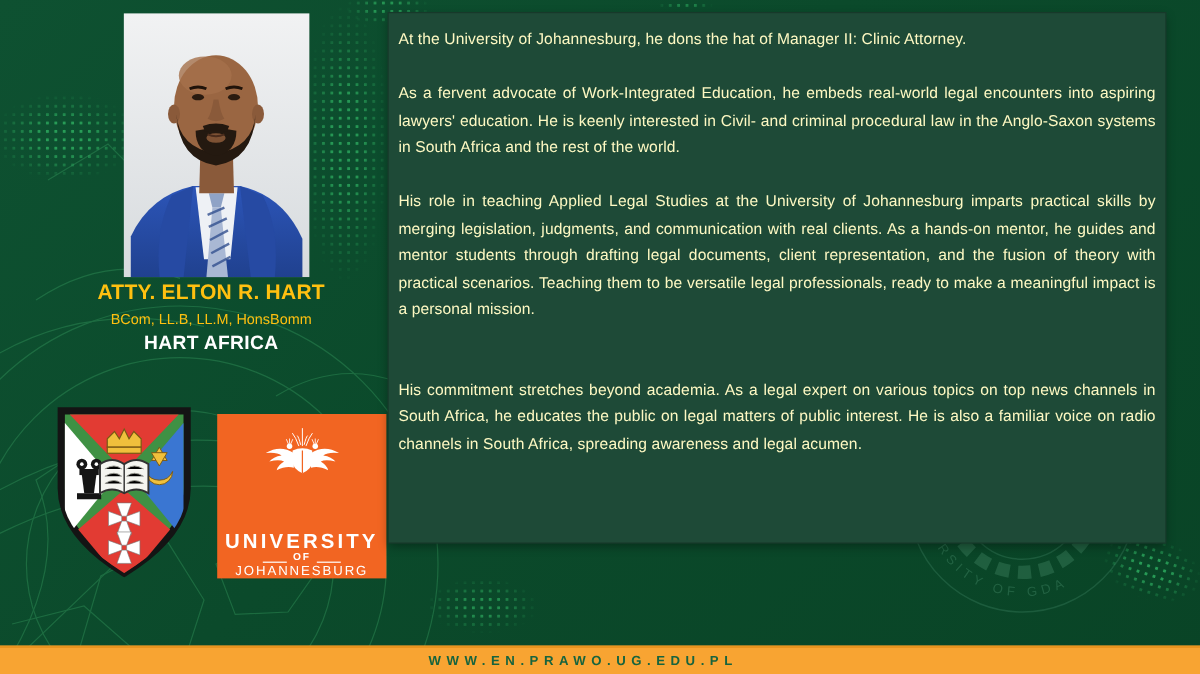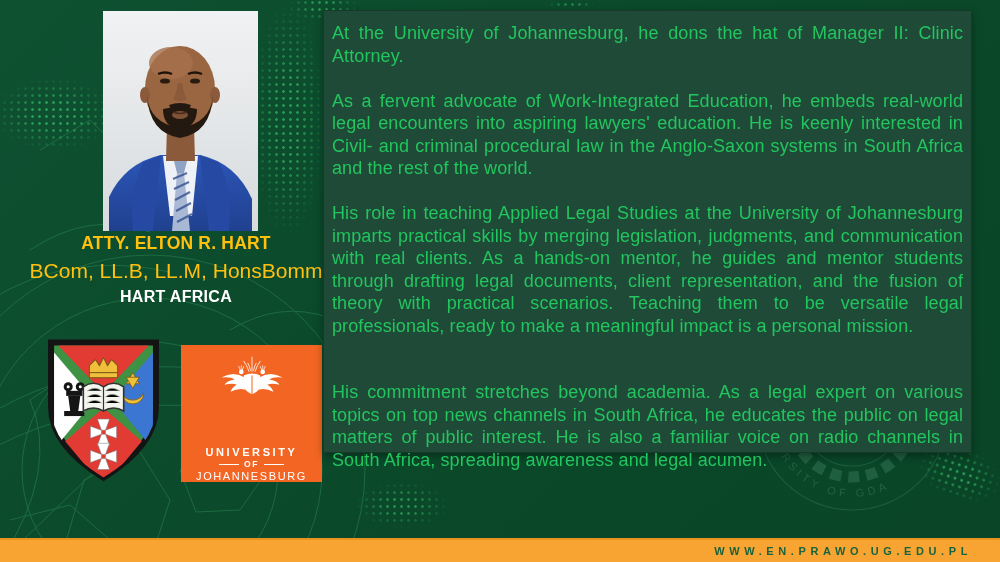--- a/index.html
+++ b/index.html
@@ -25,51 +25,51 @@
   .d5{left:918px;top:448px;width:84px;height:52px;opacity:.9;transform:rotate(18deg);}
   .d6{left:548px;top:-6px;width:46px;height:22px;opacity:.6;}
   
   .bio-panel{
     position:absolute;left:323px;top:10px;width:649px;height:443px;z-index:3;
     background:#1e4a37;border:1px solid rgba(0,0,0,.22);
     box-shadow:0 3px 8px rgba(0,0,0,.35);
     padding:11px 8px 10px 8px;
   }
   .bio-panel p{
-    margin:0 0 22.5px 0;color:#22c55e;font-size:18px;line-height:22.5px;
+    margin:0 0 22.5px 0;color:#fef9c3;font-size:13px;line-height:22.5px;
     text-align:justify;letter-spacing:.1px;
   }
   .bio-panel p:last-child{margin-bottom:0;margin-top:44px;}
   
   .photo{position:absolute;left:103px;top:11px;width:155px;height:220px;z-index:3;}
   .photo svg{display:block;width:100%;height:100%;}
   
   .profile{position:absolute;left:16px;top:233px;width:320px;z-index:3;text-align:center;}
   .p-name{color:#ffc010;font-size:17.5px;font-weight:bold;letter-spacing:.2px;margin-bottom:5px;}
-  .p-cred{color:#ffc010;font-size:21px;margin-bottom:5px;}
+  .p-cred{color:#ffc010;font-size:12px;margin-bottom:5px;}
   .p-affil{color:#ffffff;font-size:16.5px;font-weight:bold;margin-bottom:4px;}
   .p-country{color:#ffffff;font-size:16px;font-weight:bold;letter-spacing:.3px;}
   
   .crest{position:absolute;left:45px;top:336px;width:117px;height:147px;z-index:3;}
   .crest svg{display:block;width:100%;height:100%;}
   .uj{
     position:absolute;left:181px;top:345px;width:141px;height:137px;z-index:3;
     background:#f26522;display:flex;flex-direction:column;align-items:center;
   }
   .uj svg{display:block;width:112px;height:86px;margin-top:6px;}
-  .uj-l1{color:#fff;font-size:11px;font-weight:bold;letter-spacing:2.6px;line-height:12px;margin-top:44px;}
-  .uj-of{display:flex;align-items:center;gap:5px;margin:2px 0 1px 0;}
+  .uj-l1{color:#fff;font-size:17px;font-weight:bold;letter-spacing:2.6px;line-height:12px;margin-top:44px;}
+  .uj-of{display:flex;align-items:flex-end;gap:5px;margin:2px 0 1px 0;}
   .uj-of .dash{width:20px;height:0;border-top:1.5px solid #fff;}
   .uj-l2{color:#fff;font-size:8.5px;font-weight:bold;letter-spacing:1.5px;line-height:9px;}
   .uj-l3{color:#fff;font-size:11px;font-weight:normal;letter-spacing:1.6px;line-height:12px;}
   
   .footer{
     position:absolute;left:0;top:538px;width:1000px;height:24px;z-index:4;
     background:#f8a432;border-top:2px solid #e9941f;
-    display:flex;align-items:center;justify-content:flex-end;padding-right:28px;
+    display:flex;align-items:center;justify-content:center;padding-right:28px;
   }
   .footer span{
     color:#17643e;font-size:11px;font-weight:bold;letter-spacing:4.6px;
   }
 </style>
 </head>
 <body>
 
 <div class="stage">
 

